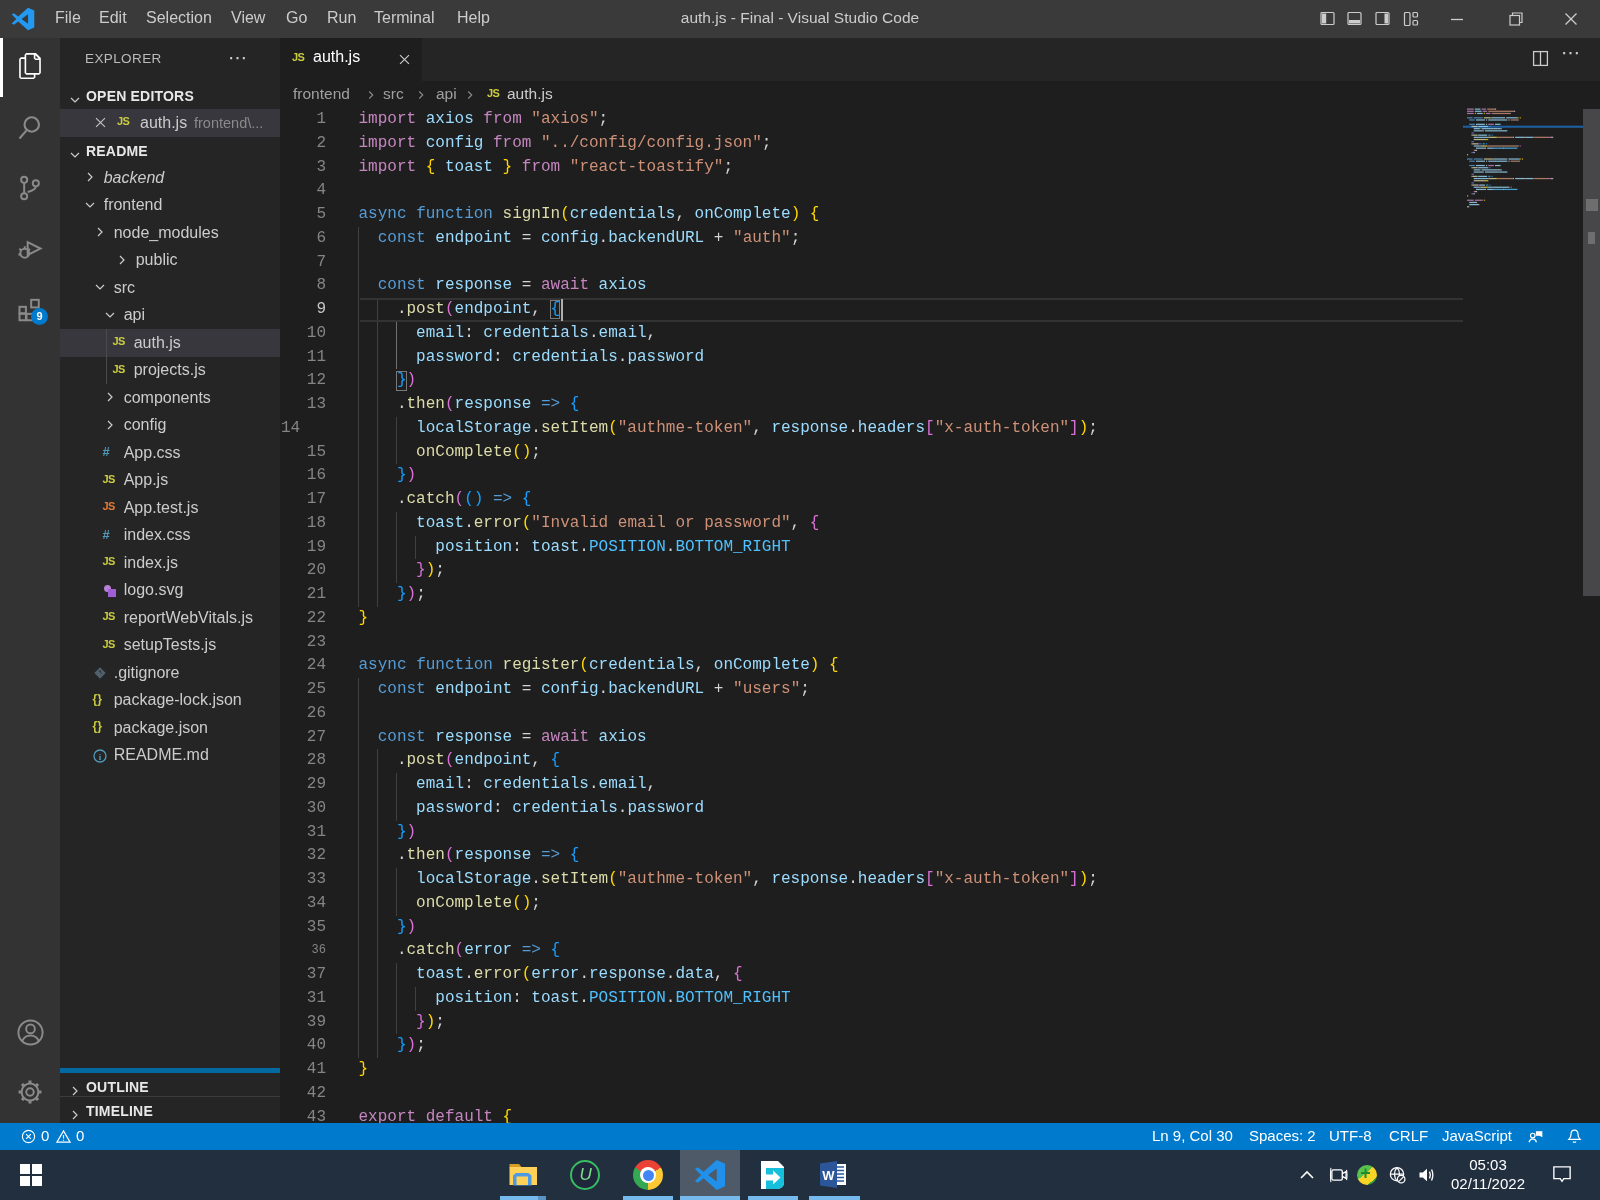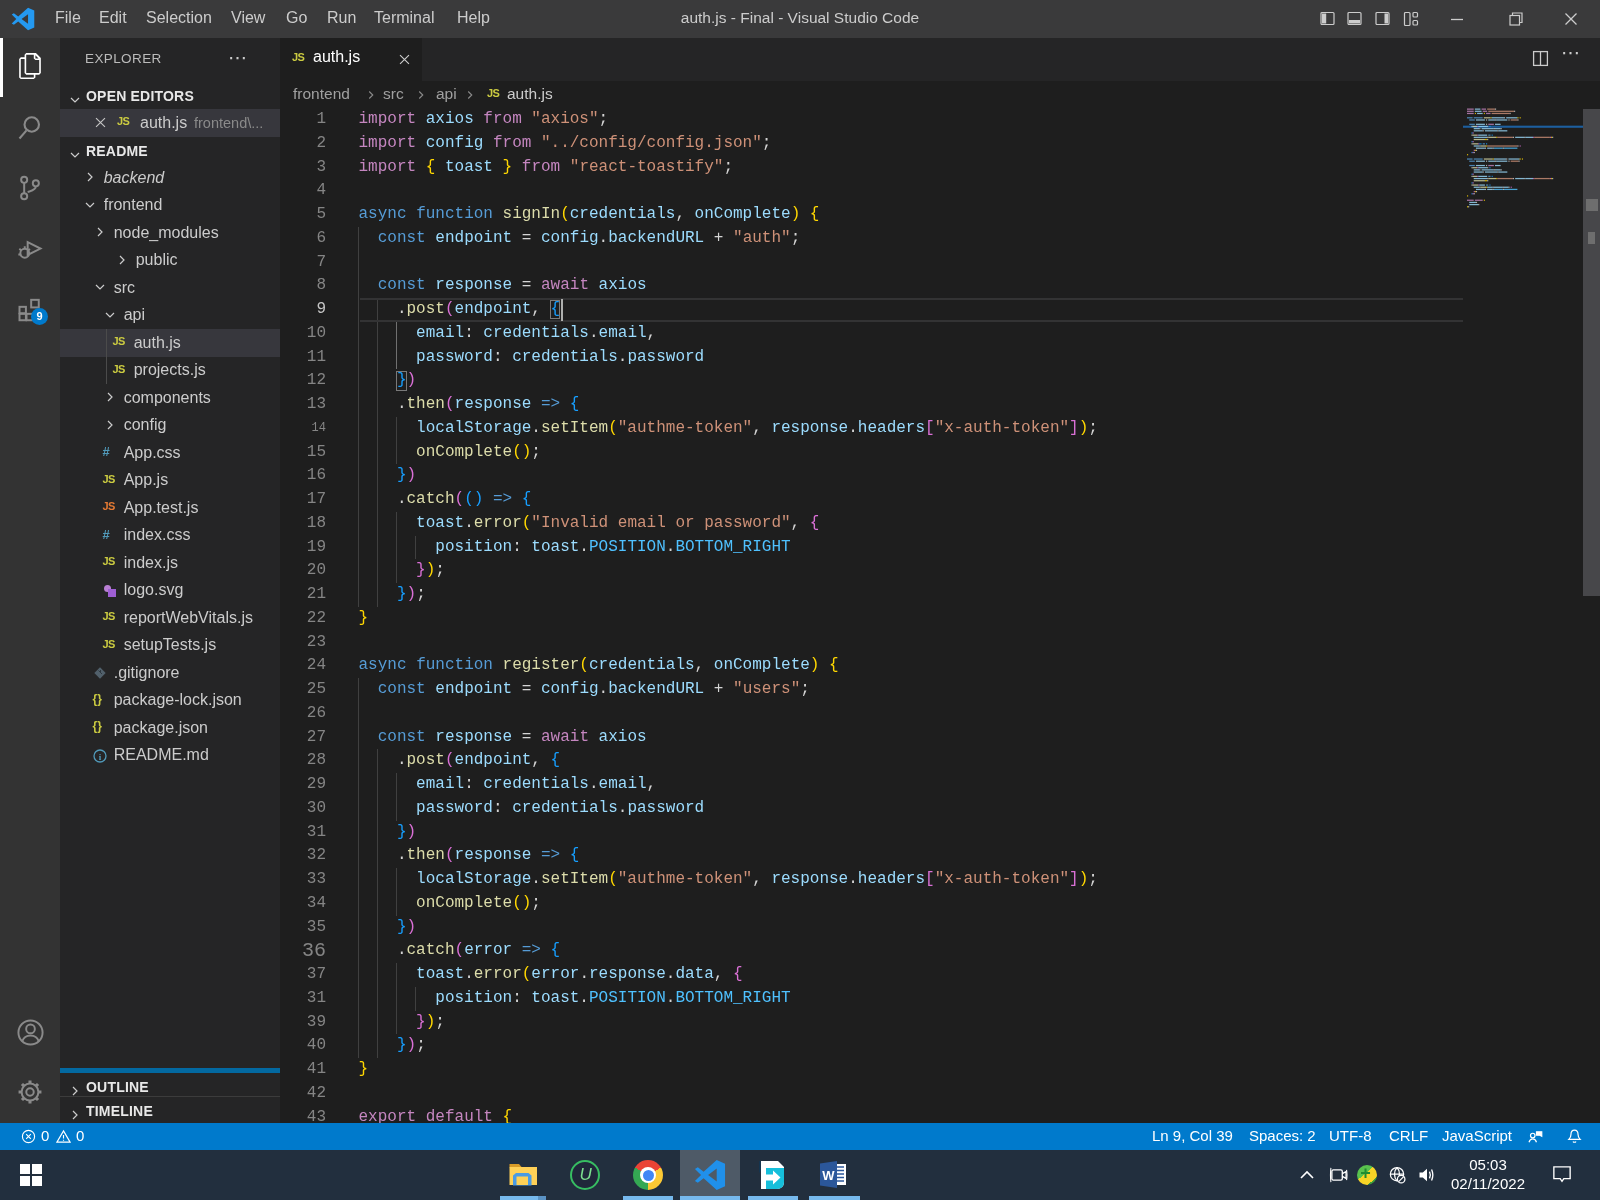--- a/index.html
+++ b/index.html
@@ -381,21 +381,21 @@
 <div style="position:absolute;left:281px;top:298.00px;width:45px;height:23.75px;line-height:23.75px;text-align:right;color:#c6c6c6;font-family:'Liberation Mono',monospace;font-size:16px;">9</div>
 <div style="position:absolute;left:358.5px;top:298.00px;height:23.75px;line-height:23.75px;white-space:pre;font-family:'Liberation Mono',monospace;font-size:16px;"><span style="color:#D4D4D4">    </span><span style="color:#D4D4D4">.</span><span style="color:#DCDCAA">post</span><span style="color:#DA70D6">(</span><span style="color:#9CDCFE">endpoint</span><span style="color:#D4D4D4">,</span><span style="color:#D4D4D4"> </span><span style="color:#179FFF">{</span></div>
 <div style="position:absolute;left:281px;top:321.75px;width:45px;height:23.75px;line-height:23.75px;text-align:right;color:#858585;font-family:'Liberation Mono',monospace;font-size:16px;">10</div>
 <div style="position:absolute;left:358.5px;top:321.75px;height:23.75px;line-height:23.75px;white-space:pre;font-family:'Liberation Mono',monospace;font-size:16px;"><span style="color:#D4D4D4">      </span><span style="color:#9CDCFE">email</span><span style="color:#D4D4D4">:</span><span style="color:#D4D4D4"> </span><span style="color:#9CDCFE">credentials</span><span style="color:#D4D4D4">.</span><span style="color:#9CDCFE">email</span><span style="color:#D4D4D4">,</span></div>
 <div style="position:absolute;left:281px;top:345.50px;width:45px;height:23.75px;line-height:23.75px;text-align:right;color:#858585;font-family:'Liberation Mono',monospace;font-size:16px;">11</div>
 <div style="position:absolute;left:358.5px;top:345.50px;height:23.75px;line-height:23.75px;white-space:pre;font-family:'Liberation Mono',monospace;font-size:16px;"><span style="color:#D4D4D4">      </span><span style="color:#9CDCFE">password</span><span style="color:#D4D4D4">:</span><span style="color:#D4D4D4"> </span><span style="color:#9CDCFE">credentials</span><span style="color:#D4D4D4">.</span><span style="color:#9CDCFE">password</span></div>
 <div style="position:absolute;left:281px;top:369.25px;width:45px;height:23.75px;line-height:23.75px;text-align:right;color:#858585;font-family:'Liberation Mono',monospace;font-size:16px;">12</div>
 <div style="position:absolute;left:358.5px;top:369.25px;height:23.75px;line-height:23.75px;white-space:pre;font-family:'Liberation Mono',monospace;font-size:16px;"><span style="color:#D4D4D4">    </span><span style="color:#179FFF">}</span><span style="color:#DA70D6">)</span></div>
 <div style="position:absolute;left:281px;top:393.00px;width:45px;height:23.75px;line-height:23.75px;text-align:right;color:#858585;font-family:'Liberation Mono',monospace;font-size:16px;">13</div>
 <div style="position:absolute;left:358.5px;top:393.00px;height:23.75px;line-height:23.75px;white-space:pre;font-family:'Liberation Mono',monospace;font-size:16px;"><span style="color:#D4D4D4">    </span><span style="color:#D4D4D4">.</span><span style="color:#DCDCAA">then</span><span style="color:#DA70D6">(</span><span style="color:#9CDCFE">response</span><span style="color:#D4D4D4"> </span><span style="color:#569CD6">=&gt;</span><span style="color:#D4D4D4"> </span><span style="color:#179FFF">{</span></div>
-<div style="position:absolute;left:281px;top:416.75px;width:45px;height:23.75px;line-height:23.75px;text-align:right;color:#858585;font-family:'Liberation Mono',monospace;font-size:12px;">14</div>
+<div style="position:absolute;left:281px;top:416.75px;width:45px;height:23.75px;line-height:23.75px;color:#858585;font-family:'Liberation Mono',monospace;font-size:16px;">14</div>
 <div style="position:absolute;left:358.5px;top:416.75px;height:23.75px;line-height:23.75px;white-space:pre;font-family:'Liberation Mono',monospace;font-size:16px;"><span style="color:#D4D4D4">      </span><span style="color:#9CDCFE">localStorage</span><span style="color:#D4D4D4">.</span><span style="color:#DCDCAA">setItem</span><span style="color:#FFD700">(</span><span style="color:#CE9178">"authme-token"</span><span style="color:#D4D4D4">,</span><span style="color:#D4D4D4"> </span><span style="color:#9CDCFE">response</span><span style="color:#D4D4D4">.</span><span style="color:#9CDCFE">headers</span><span style="color:#DA70D6">[</span><span style="color:#CE9178">"x-auth-token"</span><span style="color:#DA70D6">]</span><span style="color:#FFD700">)</span><span style="color:#D4D4D4">;</span></div>
 <div style="position:absolute;left:281px;top:440.50px;width:45px;height:23.75px;line-height:23.75px;text-align:right;color:#858585;font-family:'Liberation Mono',monospace;font-size:16px;">15</div>
 <div style="position:absolute;left:358.5px;top:440.50px;height:23.75px;line-height:23.75px;white-space:pre;font-family:'Liberation Mono',monospace;font-size:16px;"><span style="color:#D4D4D4">      </span><span style="color:#DCDCAA">onComplete</span><span style="color:#FFD700">(</span><span style="color:#FFD700">)</span><span style="color:#D4D4D4">;</span></div>
 <div style="position:absolute;left:281px;top:464.25px;width:45px;height:23.75px;line-height:23.75px;text-align:right;color:#858585;font-family:'Liberation Mono',monospace;font-size:16px;">16</div>
 <div style="position:absolute;left:358.5px;top:464.25px;height:23.75px;line-height:23.75px;white-space:pre;font-family:'Liberation Mono',monospace;font-size:16px;"><span style="color:#D4D4D4">    </span><span style="color:#179FFF">}</span><span style="color:#DA70D6">)</span></div>
 <div style="position:absolute;left:281px;top:488.00px;width:45px;height:23.75px;line-height:23.75px;text-align:right;color:#858585;font-family:'Liberation Mono',monospace;font-size:16px;">17</div>
 <div style="position:absolute;left:358.5px;top:488.00px;height:23.75px;line-height:23.75px;white-space:pre;font-family:'Liberation Mono',monospace;font-size:16px;"><span style="color:#D4D4D4">    </span><span style="color:#D4D4D4">.</span><span style="color:#DCDCAA">catch</span><span style="color:#DA70D6">(</span><span style="color:#179FFF">(</span><span style="color:#179FFF">)</span><span style="color:#D4D4D4"> </span><span style="color:#569CD6">=&gt;</span><span style="color:#D4D4D4"> </span><span style="color:#179FFF">{</span></div>
 <div style="position:absolute;left:281px;top:511.75px;width:45px;height:23.75px;line-height:23.75px;text-align:right;color:#858585;font-family:'Liberation Mono',monospace;font-size:16px;">18</div>
 <div style="position:absolute;left:358.5px;top:511.75px;height:23.75px;line-height:23.75px;white-space:pre;font-family:'Liberation Mono',monospace;font-size:16px;"><span style="color:#D4D4D4">      </span><span style="color:#9CDCFE">toast</span><span style="color:#D4D4D4">.</span><span style="color:#DCDCAA">error</span><span style="color:#FFD700">(</span><span style="color:#CE9178">"Invalid email or password"</span><span style="color:#D4D4D4">,</span><span style="color:#D4D4D4"> </span><span style="color:#DA70D6">{</span></div>
 <div style="position:absolute;left:281px;top:535.50px;width:45px;height:23.75px;line-height:23.75px;text-align:right;color:#858585;font-family:'Liberation Mono',monospace;font-size:16px;">19</div>
@@ -423,21 +423,21 @@
 <div style="position:absolute;left:281px;top:820.50px;width:45px;height:23.75px;line-height:23.75px;text-align:right;color:#858585;font-family:'Liberation Mono',monospace;font-size:16px;">31</div>
 <div style="position:absolute;left:358.5px;top:820.50px;height:23.75px;line-height:23.75px;white-space:pre;font-family:'Liberation Mono',monospace;font-size:16px;"><span style="color:#D4D4D4">    </span><span style="color:#179FFF">}</span><span style="color:#DA70D6">)</span></div>
 <div style="position:absolute;left:281px;top:844.25px;width:45px;height:23.75px;line-height:23.75px;text-align:right;color:#858585;font-family:'Liberation Mono',monospace;font-size:16px;">32</div>
 <div style="position:absolute;left:358.5px;top:844.25px;height:23.75px;line-height:23.75px;white-space:pre;font-family:'Liberation Mono',monospace;font-size:16px;"><span style="color:#D4D4D4">    </span><span style="color:#D4D4D4">.</span><span style="color:#DCDCAA">then</span><span style="color:#DA70D6">(</span><span style="color:#9CDCFE">response</span><span style="color:#D4D4D4"> </span><span style="color:#569CD6">=&gt;</span><span style="color:#D4D4D4"> </span><span style="color:#179FFF">{</span></div>
 <div style="position:absolute;left:281px;top:868.00px;width:45px;height:23.75px;line-height:23.75px;text-align:right;color:#858585;font-family:'Liberation Mono',monospace;font-size:16px;">33</div>
 <div style="position:absolute;left:358.5px;top:868.00px;height:23.75px;line-height:23.75px;white-space:pre;font-family:'Liberation Mono',monospace;font-size:16px;"><span style="color:#D4D4D4">      </span><span style="color:#9CDCFE">localStorage</span><span style="color:#D4D4D4">.</span><span style="color:#DCDCAA">setItem</span><span style="color:#FFD700">(</span><span style="color:#CE9178">"authme-token"</span><span style="color:#D4D4D4">,</span><span style="color:#D4D4D4"> </span><span style="color:#9CDCFE">response</span><span style="color:#D4D4D4">.</span><span style="color:#9CDCFE">headers</span><span style="color:#DA70D6">[</span><span style="color:#CE9178">"x-auth-token"</span><span style="color:#DA70D6">]</span><span style="color:#FFD700">)</span><span style="color:#D4D4D4">;</span></div>
 <div style="position:absolute;left:281px;top:891.75px;width:45px;height:23.75px;line-height:23.75px;text-align:right;color:#858585;font-family:'Liberation Mono',monospace;font-size:16px;">34</div>
 <div style="position:absolute;left:358.5px;top:891.75px;height:23.75px;line-height:23.75px;white-space:pre;font-family:'Liberation Mono',monospace;font-size:16px;"><span style="color:#D4D4D4">      </span><span style="color:#DCDCAA">onComplete</span><span style="color:#FFD700">(</span><span style="color:#FFD700">)</span><span style="color:#D4D4D4">;</span></div>
 <div style="position:absolute;left:281px;top:915.50px;width:45px;height:23.75px;line-height:23.75px;text-align:right;color:#858585;font-family:'Liberation Mono',monospace;font-size:16px;">35</div>
 <div style="position:absolute;left:358.5px;top:915.50px;height:23.75px;line-height:23.75px;white-space:pre;font-family:'Liberation Mono',monospace;font-size:16px;"><span style="color:#D4D4D4">    </span><span style="color:#179FFF">}</span><span style="color:#DA70D6">)</span></div>
-<div style="position:absolute;left:281px;top:939.25px;width:45px;height:23.75px;line-height:23.75px;text-align:right;color:#858585;font-family:'Liberation Mono',monospace;font-size:20px;">36</div>
+<div style="position:absolute;left:281px;top:939.25px;width:45px;height:23.75px;line-height:23.75px;text-align:right;color:#858585;font-family:'Liberation Mono',monospace;font-size:12px;">36</div>
 <div style="position:absolute;left:358.5px;top:939.25px;height:23.75px;line-height:23.75px;white-space:pre;font-family:'Liberation Mono',monospace;font-size:16px;"><span style="color:#D4D4D4">    </span><span style="color:#D4D4D4">.</span><span style="color:#DCDCAA">catch</span><span style="color:#DA70D6">(</span><span style="color:#9CDCFE">error</span><span style="color:#D4D4D4"> </span><span style="color:#569CD6">=&gt;</span><span style="color:#D4D4D4"> </span><span style="color:#179FFF">{</span></div>
 <div style="position:absolute;left:281px;top:963.00px;width:45px;height:23.75px;line-height:23.75px;text-align:right;color:#858585;font-family:'Liberation Mono',monospace;font-size:16px;">37</div>
 <div style="position:absolute;left:358.5px;top:963.00px;height:23.75px;line-height:23.75px;white-space:pre;font-family:'Liberation Mono',monospace;font-size:16px;"><span style="color:#D4D4D4">      </span><span style="color:#9CDCFE">toast</span><span style="color:#D4D4D4">.</span><span style="color:#DCDCAA">error</span><span style="color:#FFD700">(</span><span style="color:#9CDCFE">error</span><span style="color:#D4D4D4">.</span><span style="color:#9CDCFE">response</span><span style="color:#D4D4D4">.</span><span style="color:#9CDCFE">data</span><span style="color:#D4D4D4">,</span><span style="color:#D4D4D4"> </span><span style="color:#DA70D6">{</span></div>
 <div style="position:absolute;left:281px;top:986.75px;width:45px;height:23.75px;line-height:23.75px;text-align:right;color:#858585;font-family:'Liberation Mono',monospace;font-size:16px;">31</div>
 <div style="position:absolute;left:358.5px;top:986.75px;height:23.75px;line-height:23.75px;white-space:pre;font-family:'Liberation Mono',monospace;font-size:16px;"><span style="color:#D4D4D4">        </span><span style="color:#9CDCFE">position</span><span style="color:#D4D4D4">:</span><span style="color:#D4D4D4"> </span><span style="color:#9CDCFE">toast</span><span style="color:#D4D4D4">.</span><span style="color:#4FC1FF">POSITION</span><span style="color:#D4D4D4">.</span><span style="color:#4FC1FF">BOTTOM_RIGHT</span></div>
 <div style="position:absolute;left:281px;top:1010.50px;width:45px;height:23.75px;line-height:23.75px;text-align:right;color:#858585;font-family:'Liberation Mono',monospace;font-size:16px;">39</div>
 <div style="position:absolute;left:358.5px;top:1010.50px;height:23.75px;line-height:23.75px;white-space:pre;font-family:'Liberation Mono',monospace;font-size:16px;"><span style="color:#D4D4D4">      </span><span style="color:#DA70D6">}</span><span style="color:#FFD700">)</span><span style="color:#D4D4D4">;</span></div>
 <div style="position:absolute;left:281px;top:1034.25px;width:45px;height:23.75px;line-height:23.75px;text-align:right;color:#858585;font-family:'Liberation Mono',monospace;font-size:16px;">40</div>
 <div style="position:absolute;left:358.5px;top:1034.25px;height:23.75px;line-height:23.75px;white-space:pre;font-family:'Liberation Mono',monospace;font-size:16px;"><span style="color:#D4D4D4">    </span><span style="color:#179FFF">}</span><span style="color:#DA70D6">)</span><span style="color:#D4D4D4">;</span></div>
 <div style="position:absolute;left:281px;top:1058.00px;width:45px;height:23.75px;line-height:23.75px;text-align:right;color:#858585;font-family:'Liberation Mono',monospace;font-size:16px;">41</div>
@@ -679,21 +679,21 @@
   <svg class="abs" style="left:21px;top:6px" width="15" height="15" viewBox="0 0 16 16" fill="none" stroke="#ffffff" stroke-width="1.2">
         <circle cx="8" cy="8" r="6.5"></circle>
         <path d="M5.5 5.5 L10.5 10.5 M10.5 5.5 L5.5 10.5"></path>
       </svg>
   <span class="abs" style="left:41px;top:4px">0</span>
   <svg class="abs" style="left:56px;top:6px" width="15" height="15" viewBox="0 0 16 16" fill="none" stroke="#ffffff" stroke-width="1.2">
         <path d="M8 2 L15 14 H1 Z"></path>
         <path d="M8 6.5 V10 M8 11.5 V12.5"></path>
       </svg>
   <span class="abs" style="left:76px;top:4px">0</span>
-  <span class="abs" style="left:1152px;top:4px">Ln 9, Col 39</span>
+  <span class="abs" style="left:1152px;top:4px">Ln 9, Col 30</span>
   <span class="abs" style="left:1249px;top:4px">Spaces: 2</span>
   <span class="abs" style="left:1329px;top:4px">UTF-8</span>
   <span class="abs" style="left:1389px;top:4px">CRLF</span>
   <span class="abs" style="left:1442px;top:4px">JavaScript</span>
   <svg class="abs" style="left:1526px;top:5px" width="18" height="18" viewBox="0 0 24 24" fill="none" stroke="#ffffff" stroke-width="1.6">
         <circle cx="9" cy="10" r="3"></circle>
         <path d="M4 19 C5 15.5 7 14.5 9 14.5 C11 14.5 13 15.5 14 19"></path>
         <path d="M14 5 H21 V11 L18.5 9.5 H14 Z" fill="#ffffff"></path>
       </svg>
   <svg class="abs" style="left:1566px;top:5px" width="17" height="17" viewBox="0 0 24 24" fill="none" stroke="#ffffff" stroke-width="1.7">

